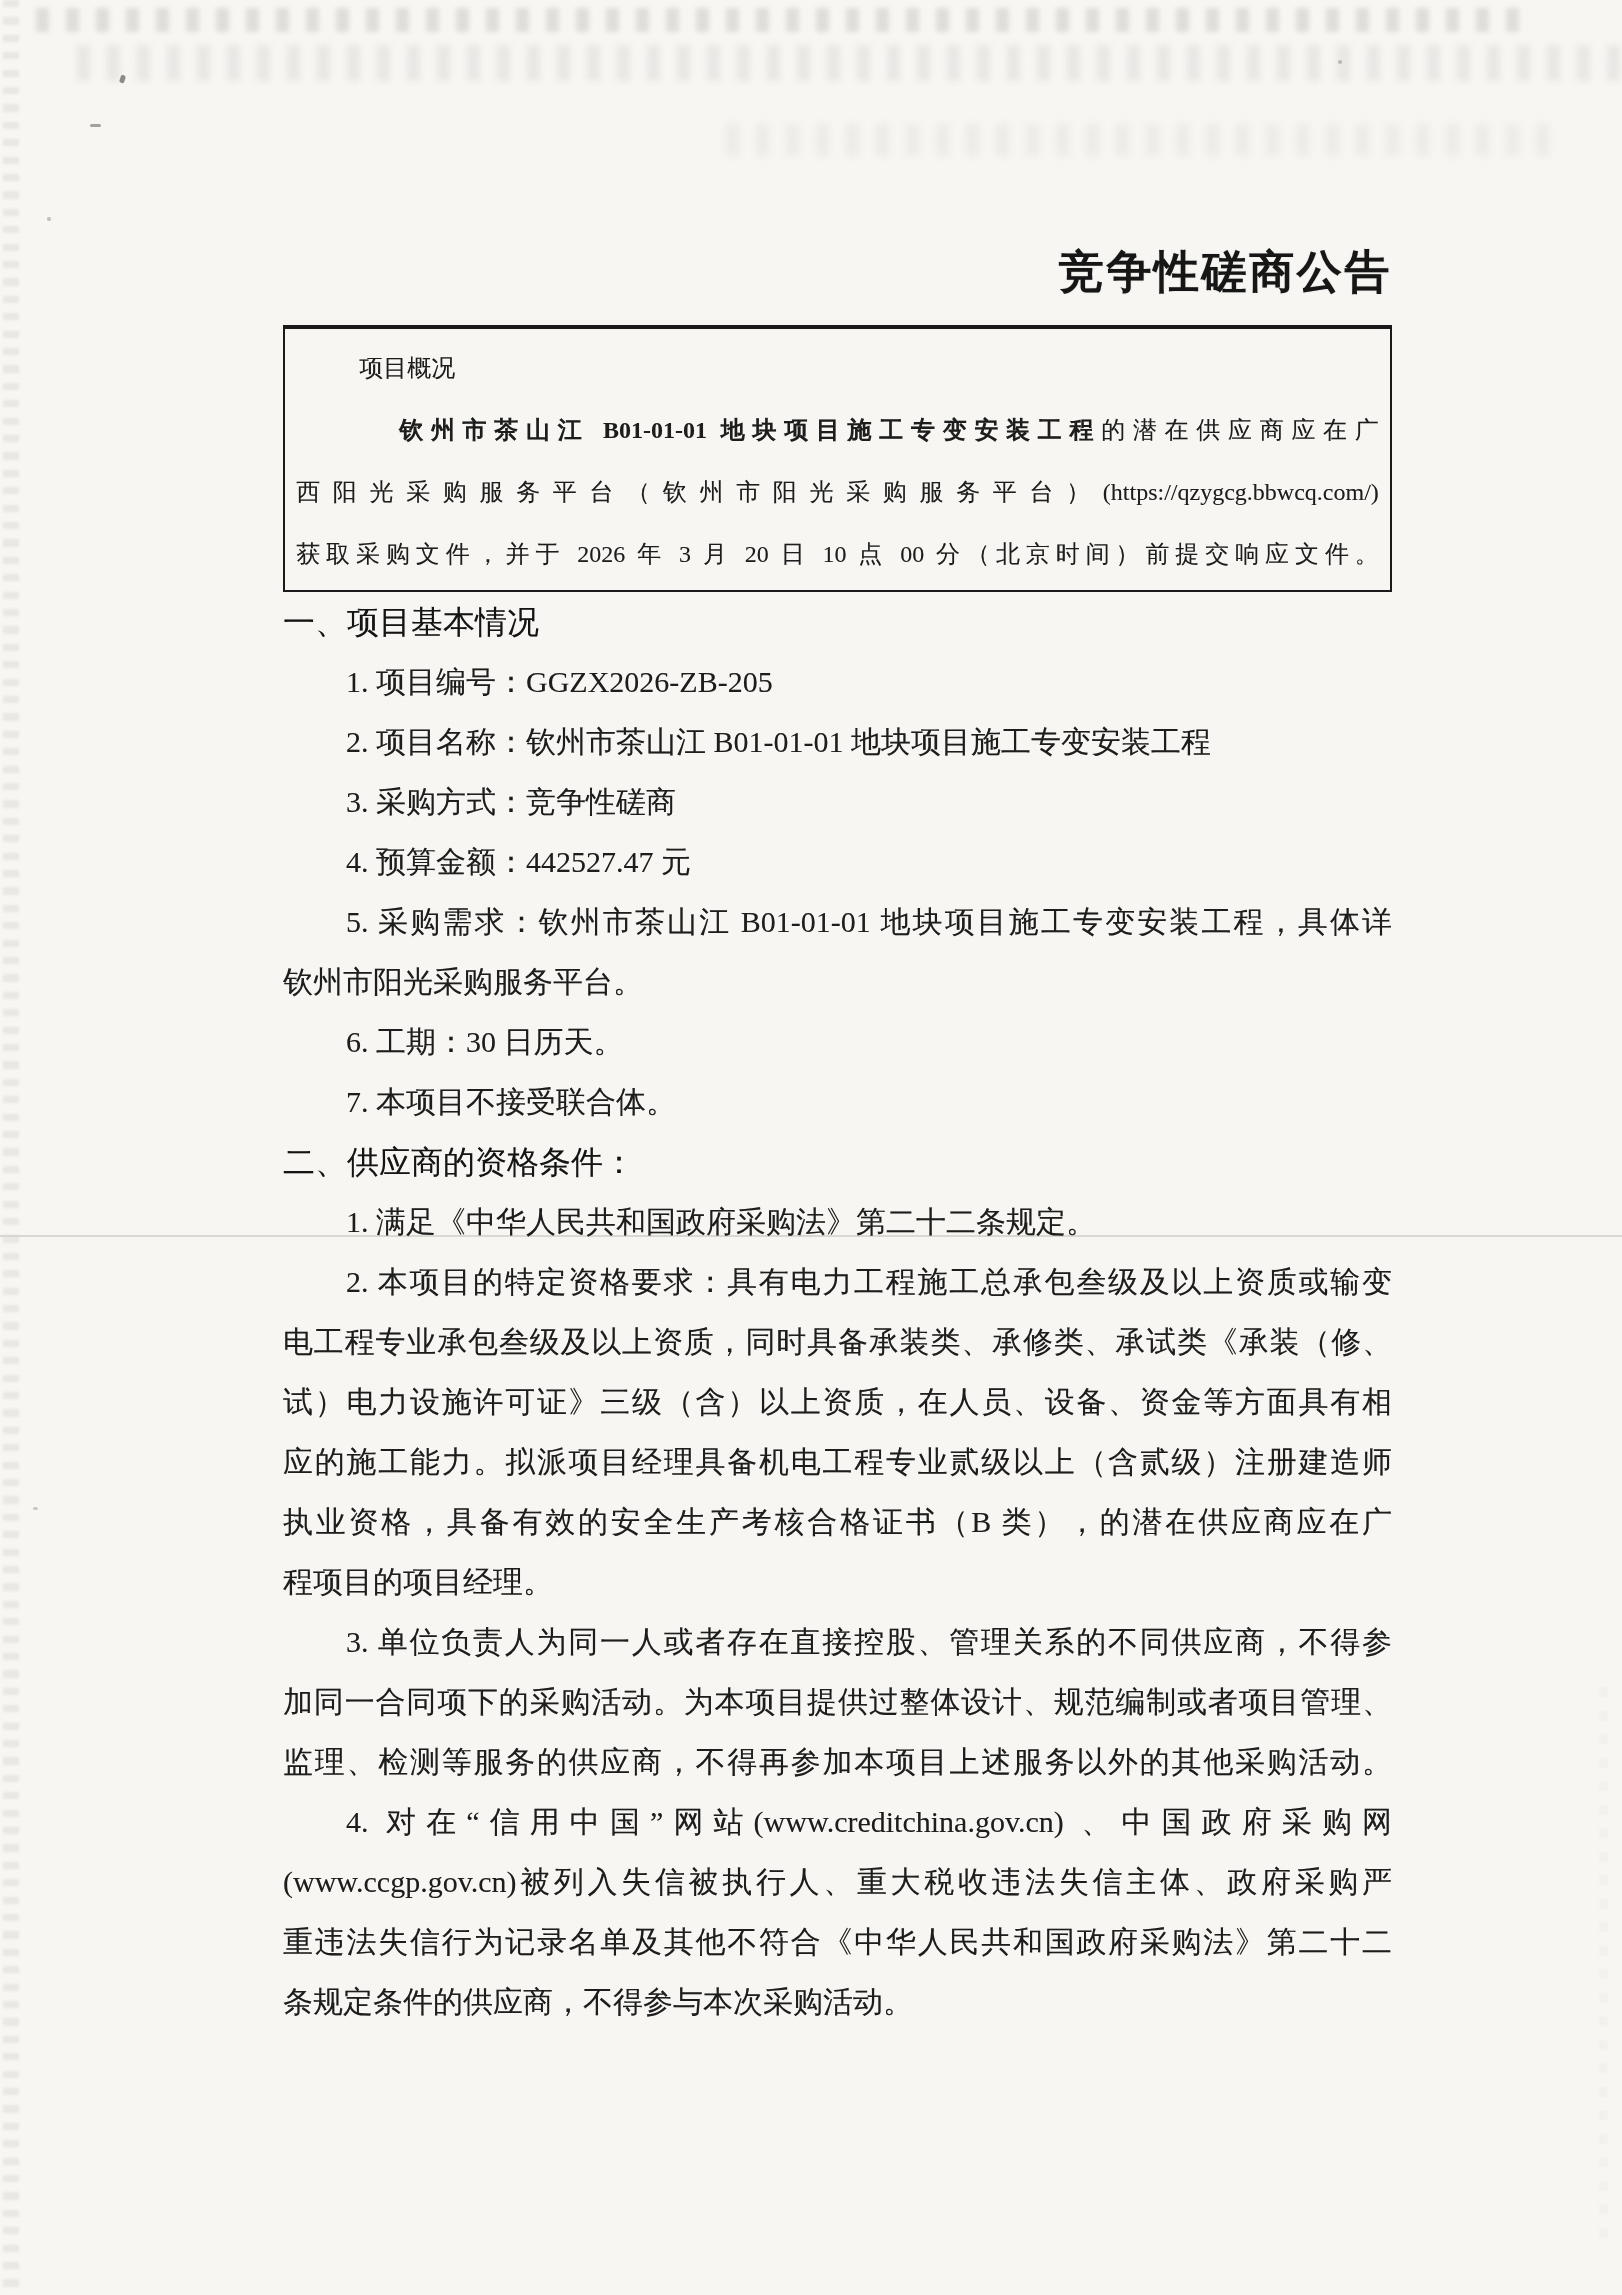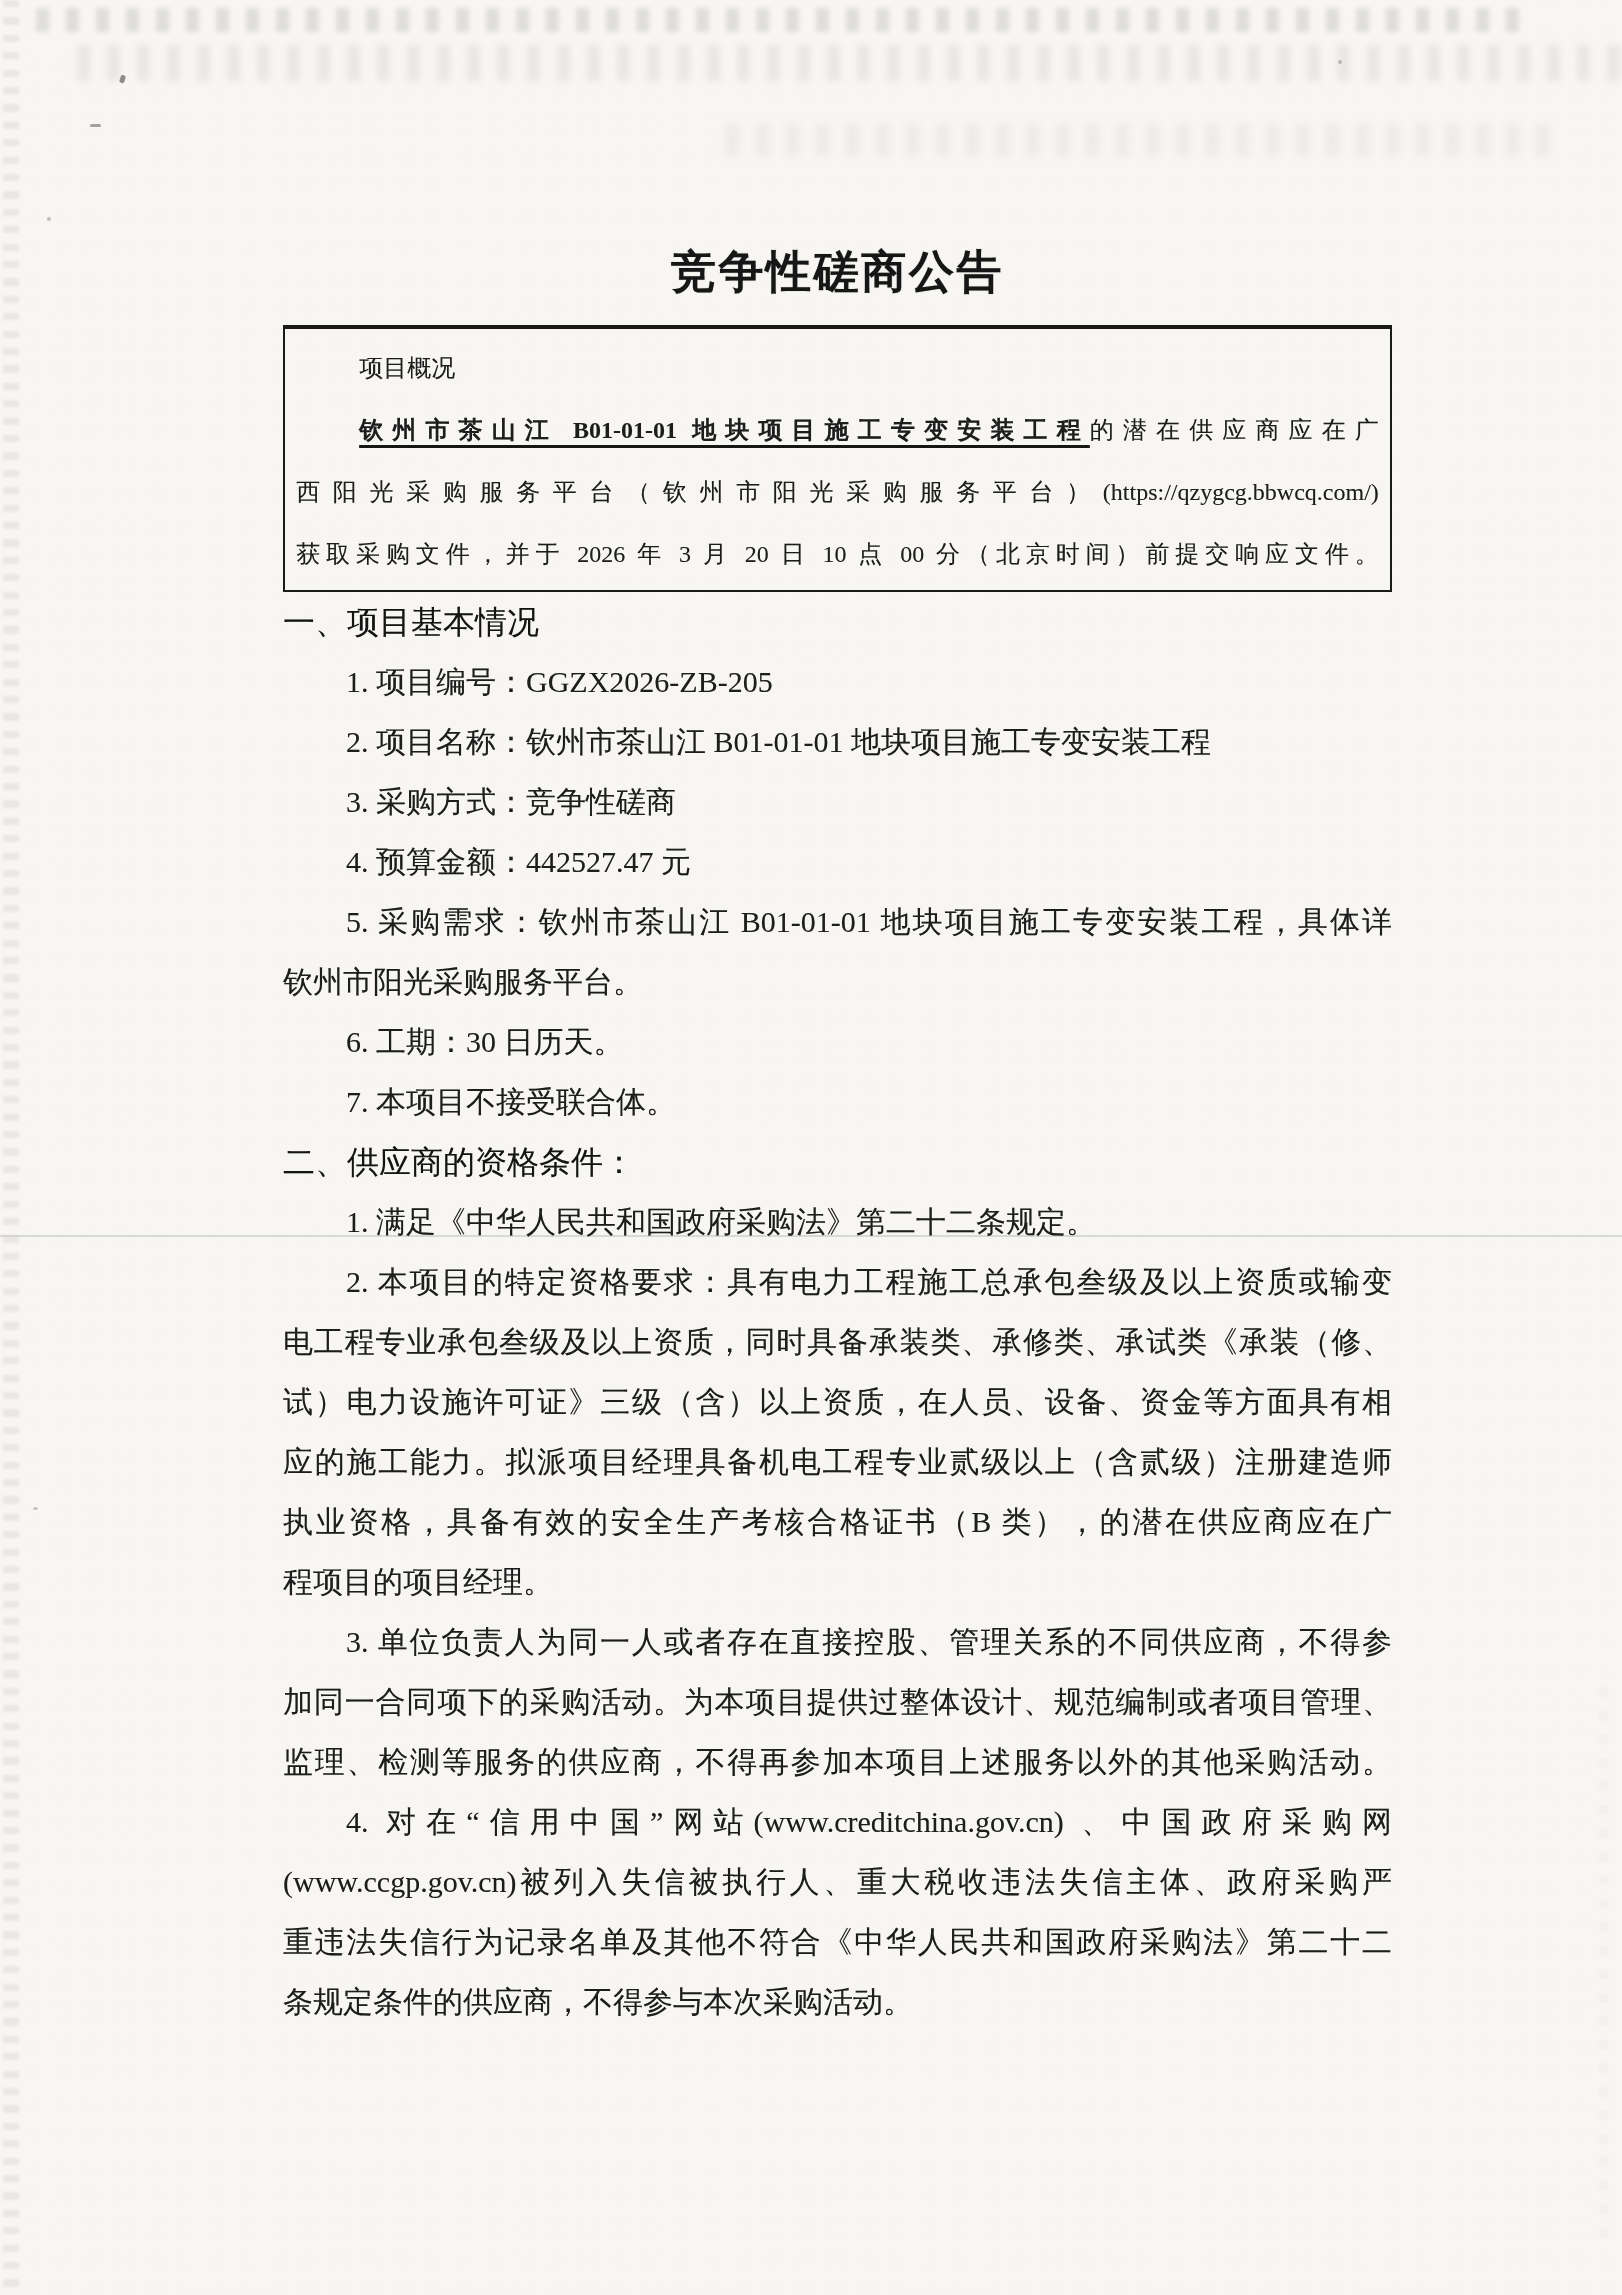--- a/index.html
+++ b/index.html
@@ -43,21 +43,21 @@
   .speck{position:absolute;background:#8d8c89;border-radius:50%;}
   .speck.a{left:120px;top:75px;width:4.6px;height:8.2px;transform:rotate(18deg);border-radius:2px;}
   .speck.b{left:90px;top:124px;width:11.2px;height:2.6px;border-radius:1.5px;opacity:.8;}
   .speck.c{left:1338px;top:60px;width:4.1px;height:4.1px;opacity:.55;}
   .speck.d{left:47px;top:217px;width:3.6px;height:3.6px;opacity:.5;}
   .speck.e{left:33px;top:1507px;width:4.6px;height:3.1px;opacity:.45;}
   
   .content{position:absolute;left:283px;width:1109px;top:0;}
   .doc-title{
     position:absolute;left:0;top:239px;width:1109px;height:67px;
-    line-height:67px;text-align:center;
+    line-height:67px;text-align:right;
     font-size:45px;font-weight:bold;letter-spacing:2.6px;
     color:#161616;text-shadow:0 0 1px rgba(20,20,20,.35);
   }
   .obox{
     position:absolute;left:0;top:325px;width:1109px;height:267px;
     border:2.6px solid #1a1a1a;border-top-width:4.1px;
     box-sizing:border-box;
     padding:8.2px 11.2px 0 11.2px;
   }
   .obox .line{
@@ -69,24 +69,24 @@
     position:absolute;left:0;top:592px;width:1109px;
     font-size:30px;
     text-shadow:0 0 0.5px rgba(20,20,20,.3);
   }
   .bline{display:block;height:60px;line-height:60px;}
   .ind{padding-left:63px;}
   .just{text-align:justify;text-align-last:justify;}
   .bhead{font-weight:normal;color:#141414;font-size:32px;}
   .uline{
     font-weight:bold;
-    text-decoration:underline;
     text-decoration-thickness:2.6px;
     text-underline-offset:7.2px;
     text-decoration-color:#161616;
+    margin-left:40px;
   }
 </style>
 </head>
 <body>
 
 <div class="page">
 
   <div class="edge-strip-left"></div>
   <div class="edge-strip-right"></div>
   <div class="smudge s1"></div>

